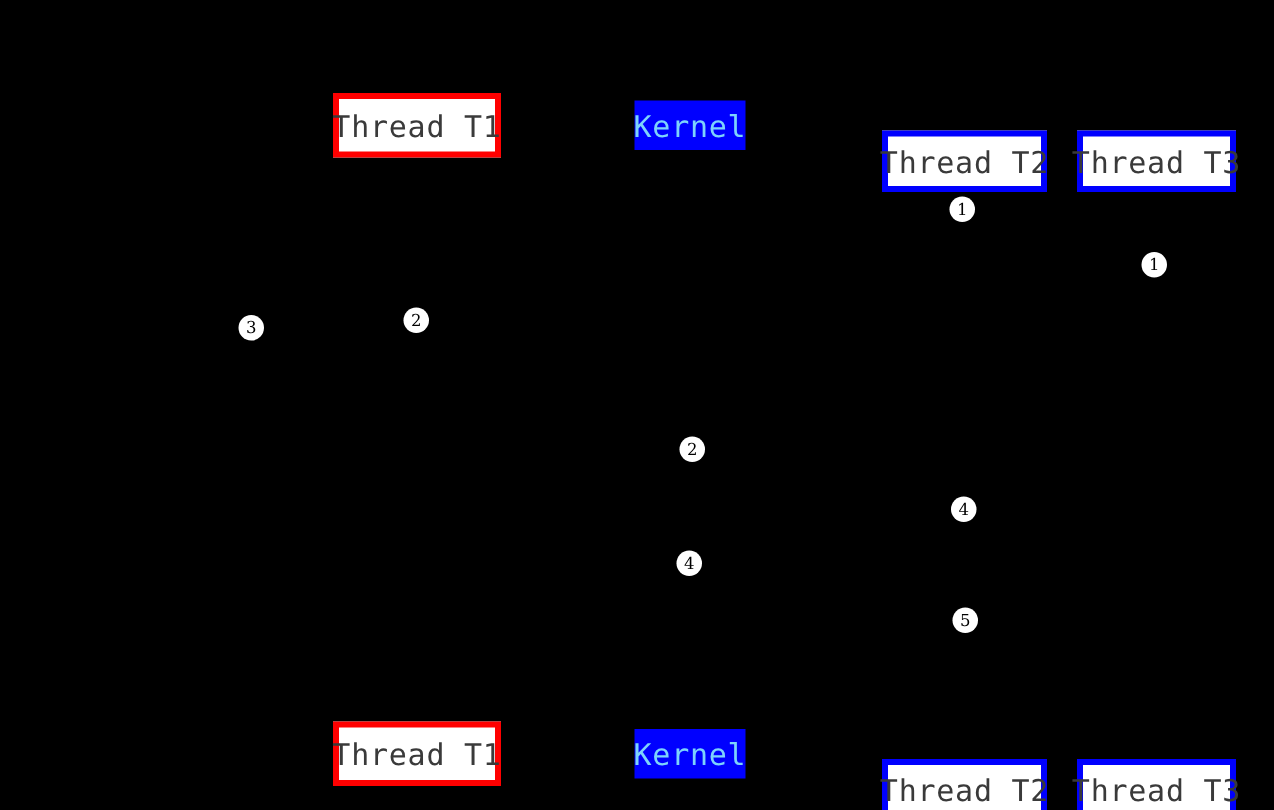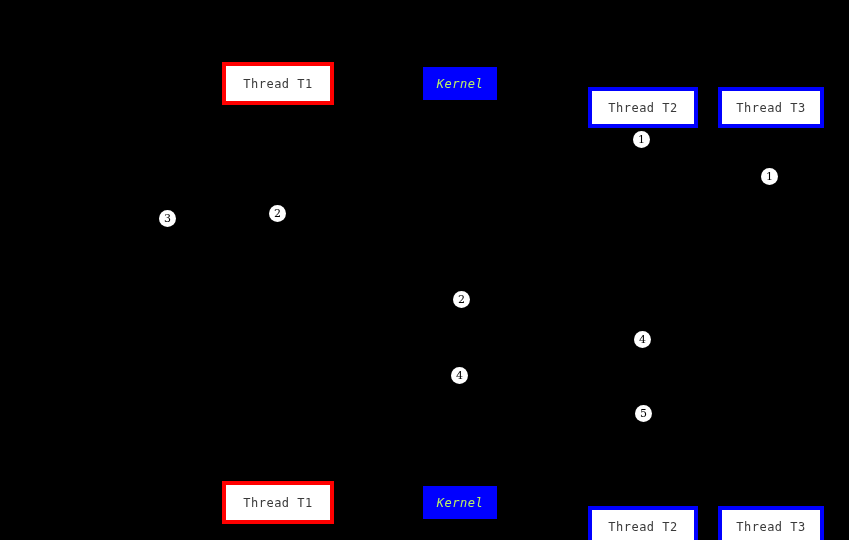--- a/index.html
+++ b/index.html
@@ -29,39 +29,39 @@
   .participant {
     position: absolute;
     box-sizing: border-box;
     display: flex;
     align-items: center;
     justify-content: center;
     white-space: nowrap;
     letter-spacing: 0.5px;
   }
   .participant .plabel {
-    font-size: 12px;
+    font-size: 20px;
     line-height: 1;
   }
 
   .p-outline {
     background: #ffffff;
     border-style: solid;
     border-width: 4px;
   }
   .p-outline .plabel { color: #3a3a3a; }
 
   .p-red { border-color: #ff0000; }
   .p-blue { border-color: #0000ff; margin-top: 24px; }
 
   .p-solid {
     background: #0000ff;
     border: 0;
   }
-  .p-solid .plabel { color: #bef264; font-style: italic; }
+  .p-solid .plabel { color: #7dd3fc; }
 
   
   .step {
     position: absolute;
     width: 17px;
     height: 17px;
     border-radius: 50%;
     background: #ffffff;
     color: #000000;
     font-family: "DejaVu Serif", "Liberation Serif", serif;

